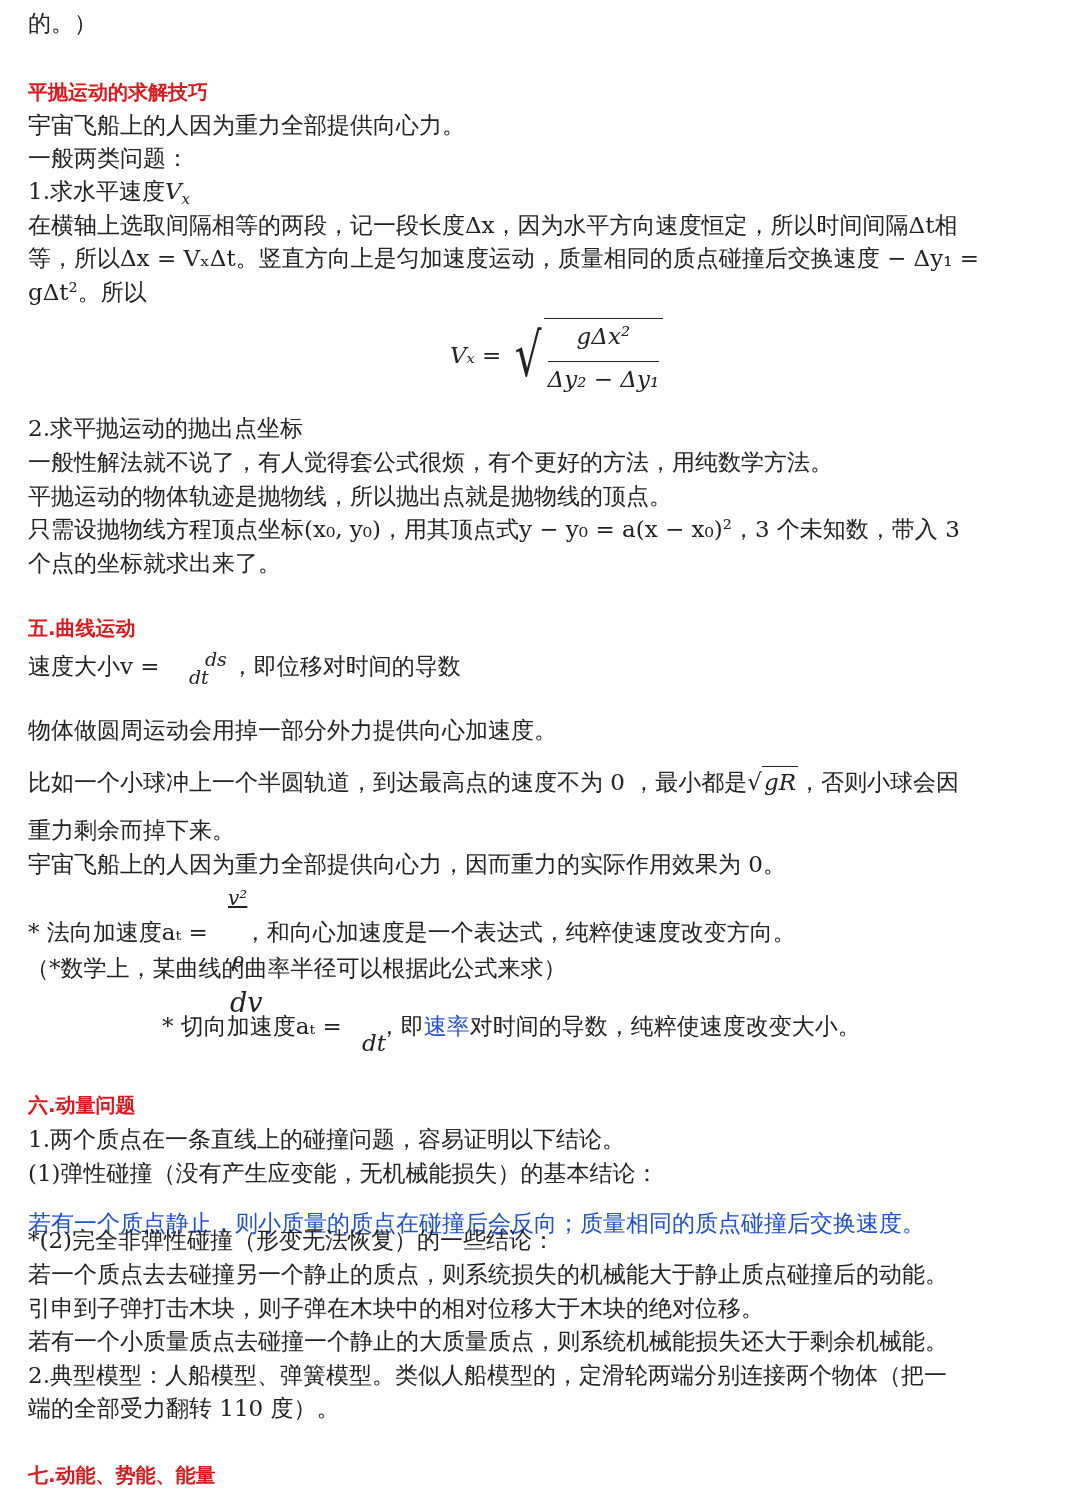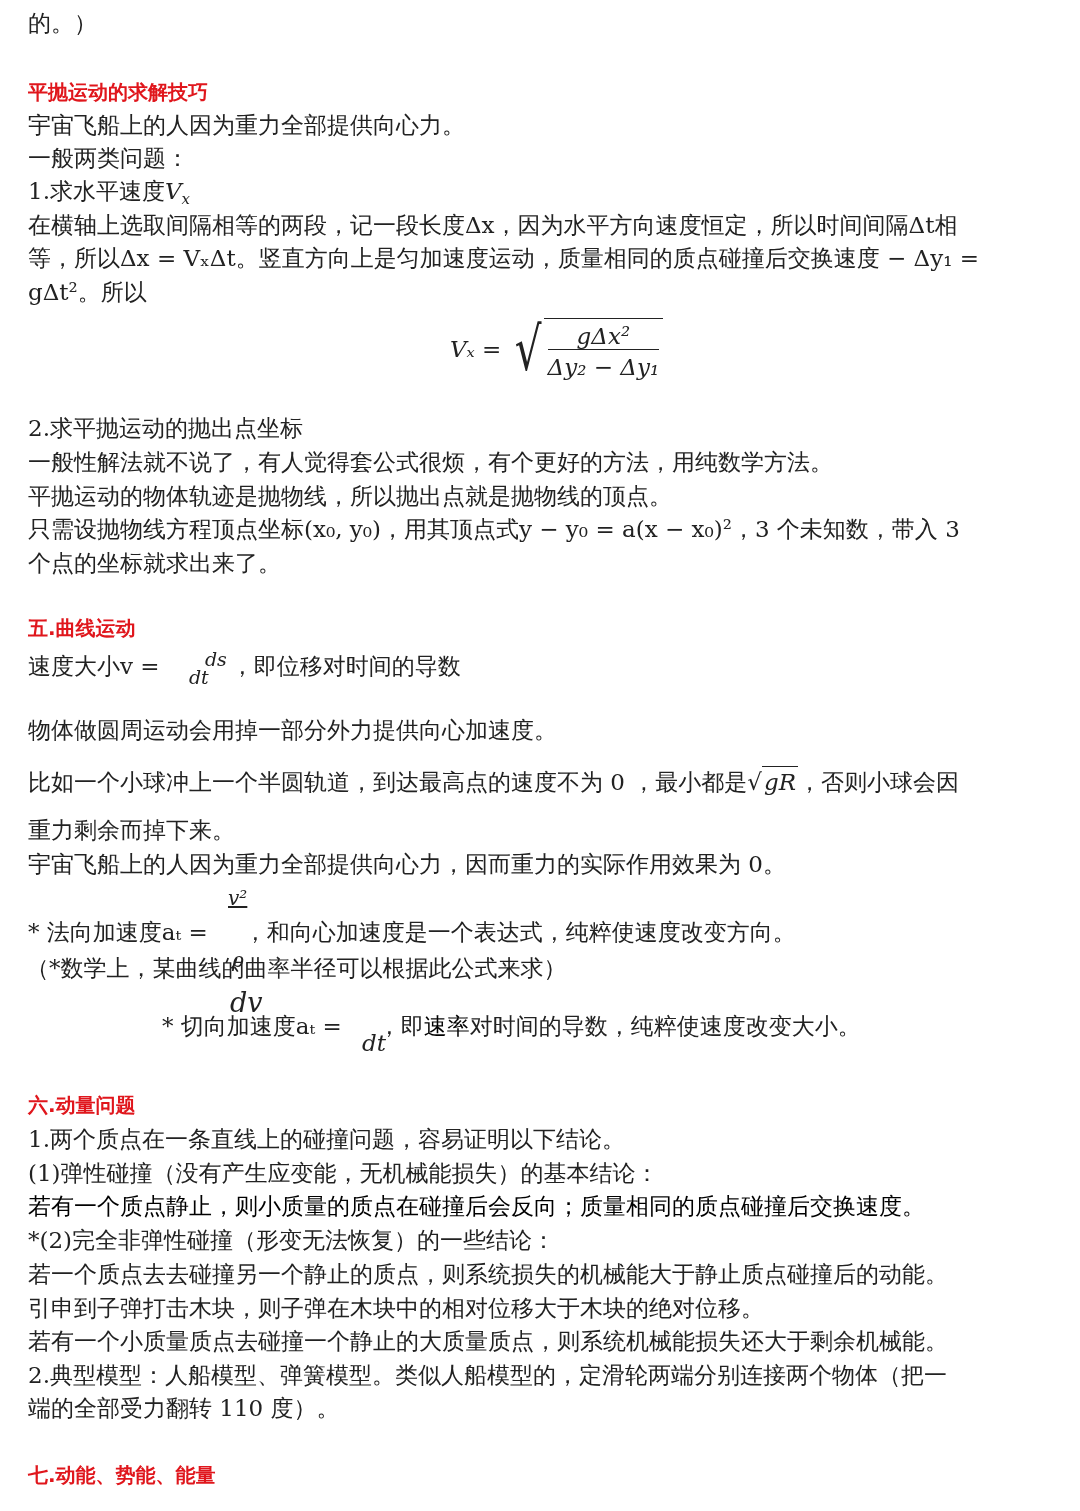--- a/index.html
+++ b/index.html
@@ -1,30 +1,30 @@
 <!DOCTYPE html>
 <html><head>
 <meta charset="utf-8">
 <style>
   html, body { margin:0; padding:0; background:#ffffff; }
   body { width:1080px; height:1511px; position:relative; overflow:hidden;
          font-family:"DejaVu Serif", "Liberation Serif", serif; color:#222; }
   .line { position:absolute; left:28px; font-size:23px; line-height:30px; white-space:nowrap; }
   .heading { color:#e0161c; font-weight:bold; font-family:"DejaVu Sans", "Liberation Sans", sans-serif; font-size:20px; }
-  .blue { color:#000000; }
+  .blue { color:#1d4ed8;margin-top:17px; }
   .m { font-family:"DejaVu Serif", "Liberation Serif", serif; font-style:italic; }
   .sub { font-size:15px; vertical-align:-5px; font-style:italic; }
   .frac { display:inline-block; vertical-align:middle; text-align:center; font-style:italic; }
   .frac .num { display:block; border-bottom:1.5px solid #222; padding:0 4px;margin-left:34px; }
   .frac .den { display:block; padding:0 4px; }
   .sqrt { display:inline-block; border-top:1.5px solid #222; padding:0 2px; }
   .formula-block { position:absolute; left:450px; top:318px; font-size:23px; display:flex; align-items:center; }
   .formula-block .rad { font-size:60px; line-height:60px; transform:scaleX(0.7); margin-right:-4px; }
   .formula-block .frac-big { display:inline-block; text-align:center; font-style:italic; border-top:1.5px solid #222; padding:4px 4px 0; }
-  .formula-block .frac-big .num { display:block; border-bottom:1.5px solid #222; padding-bottom:0;font-style:italic; }
+  .formula-block .frac-big .num { display:block; border-bottom:1.5px solid #222; padding-bottom:12px;font-style:italic; }
   .formula-block .frac-big .den { display:block; padding-top:4px; }
 </style>
 </head>
 <body>
 
 <div>
 
   <div class="line" style="top:8px">的。）</div>
 
   <div class="line heading" style="top:77px">平抛运动的求解技巧</div>

